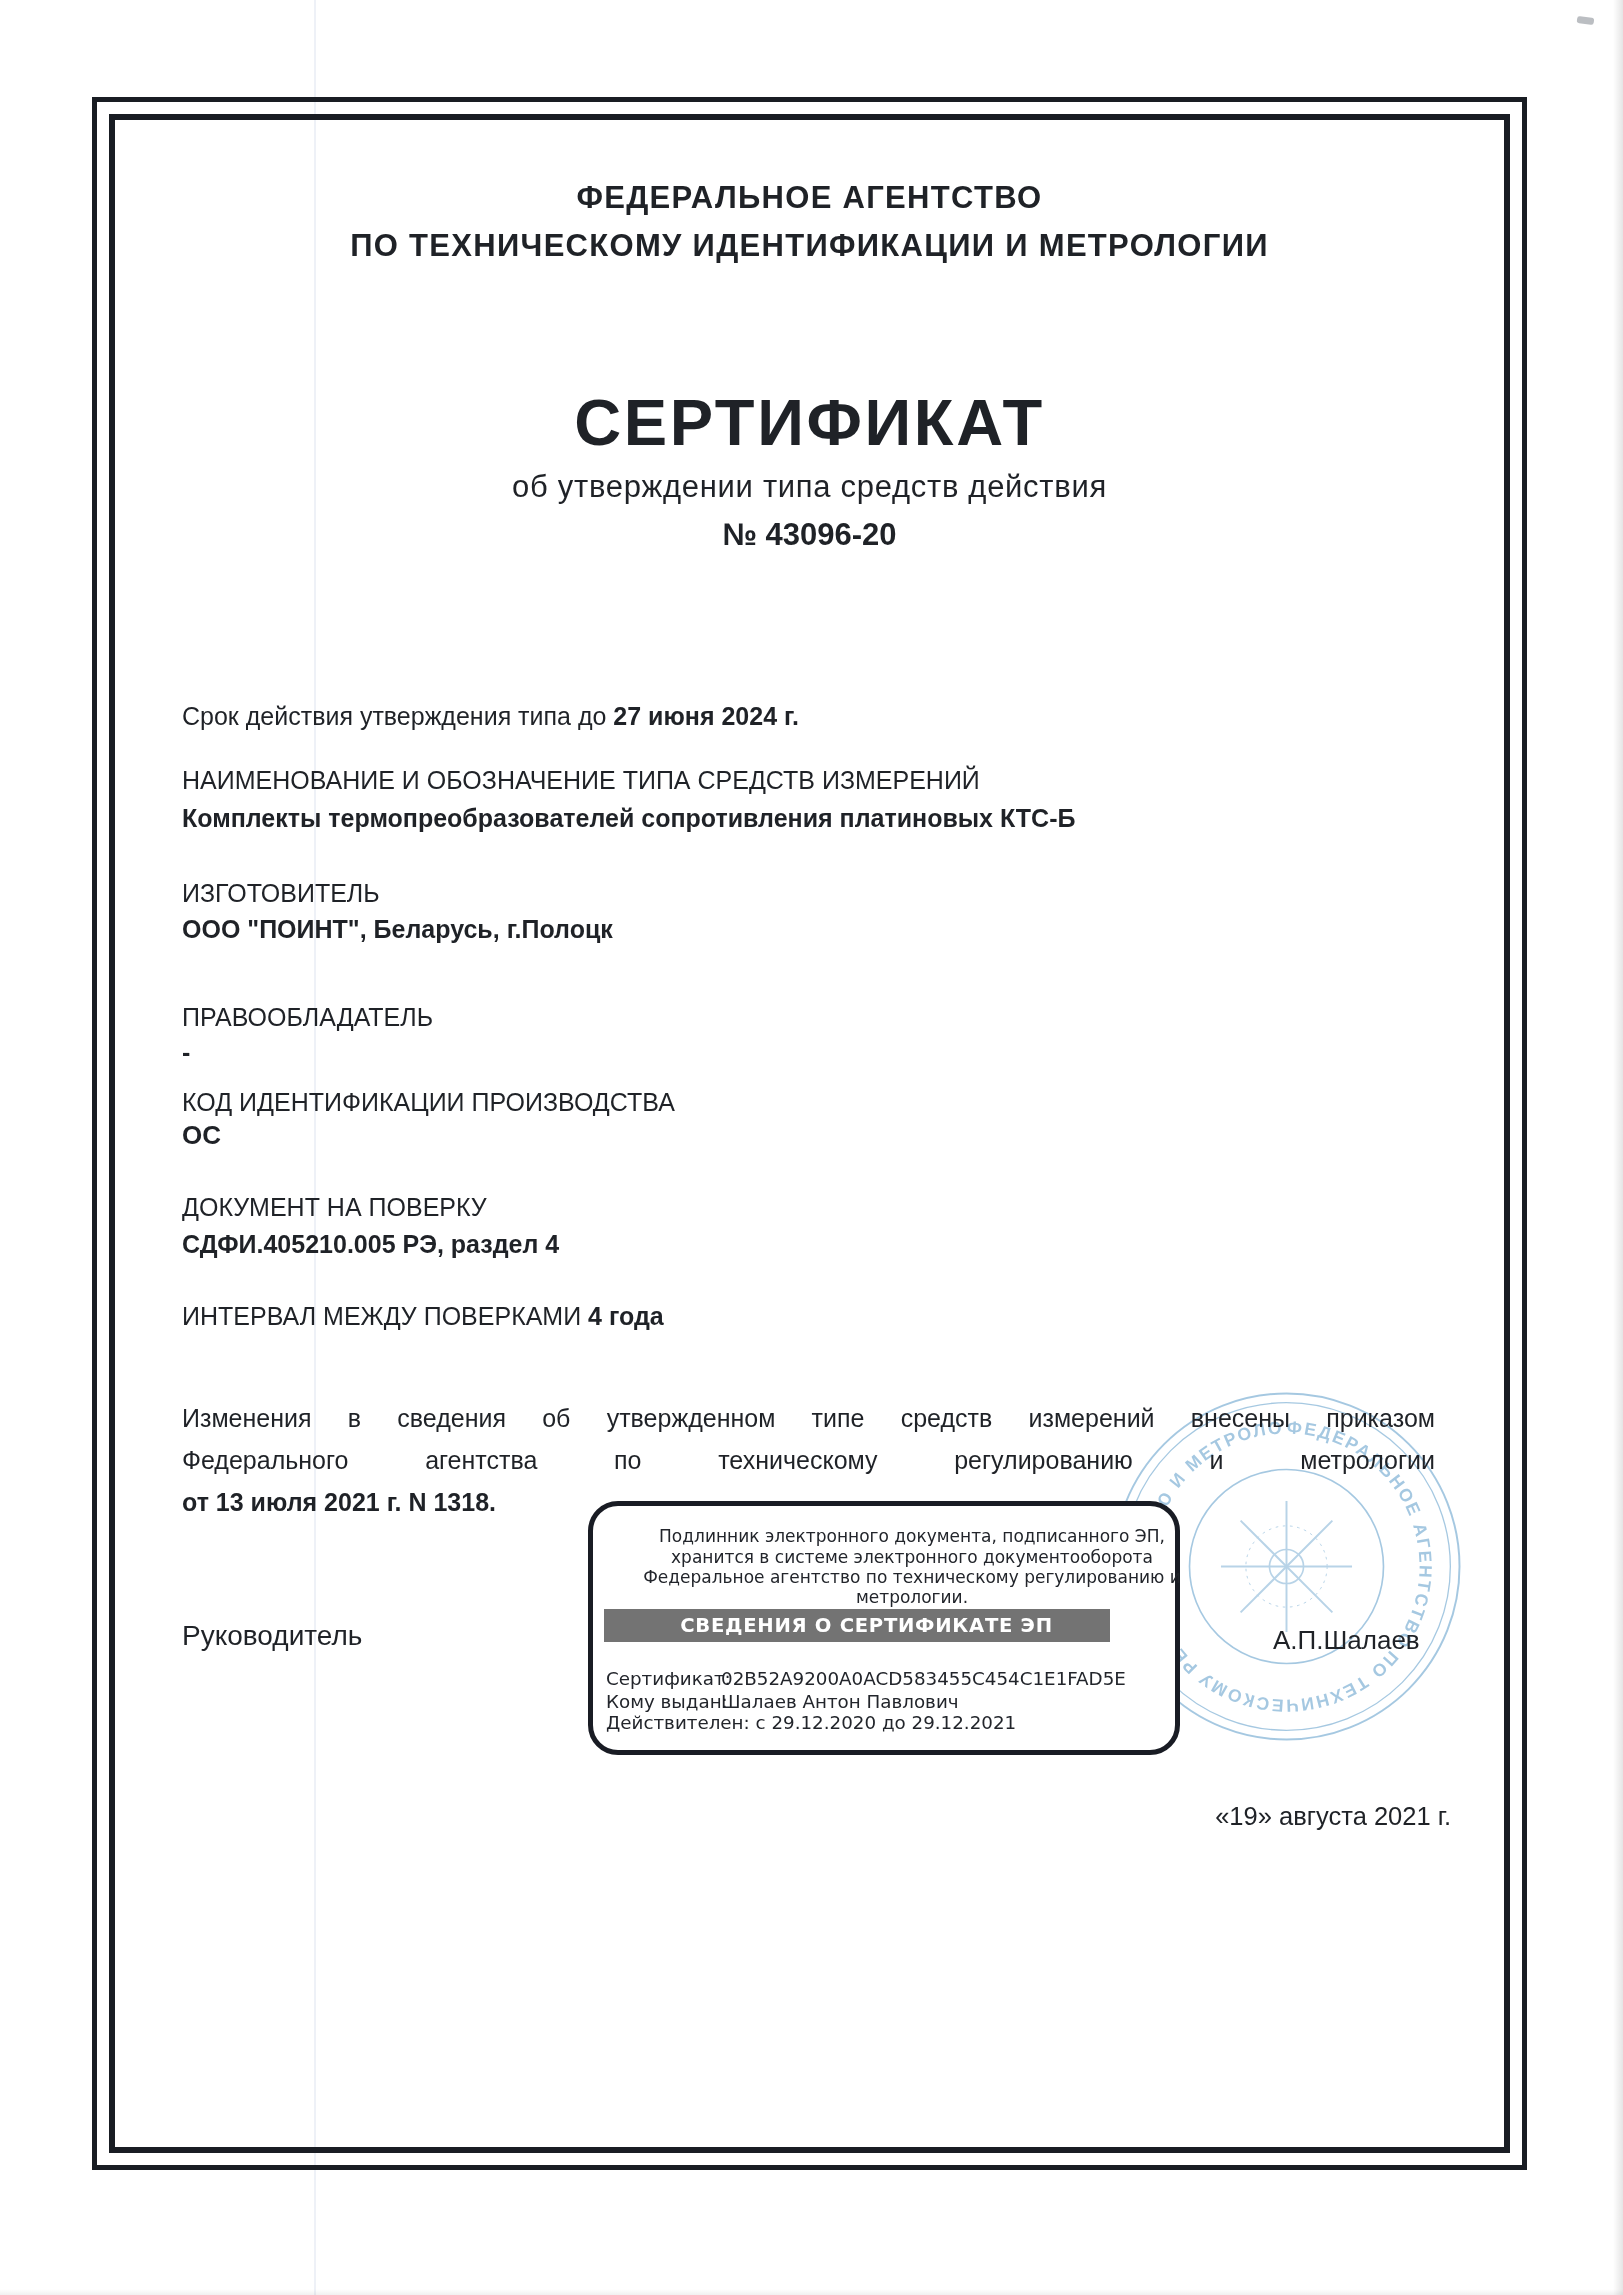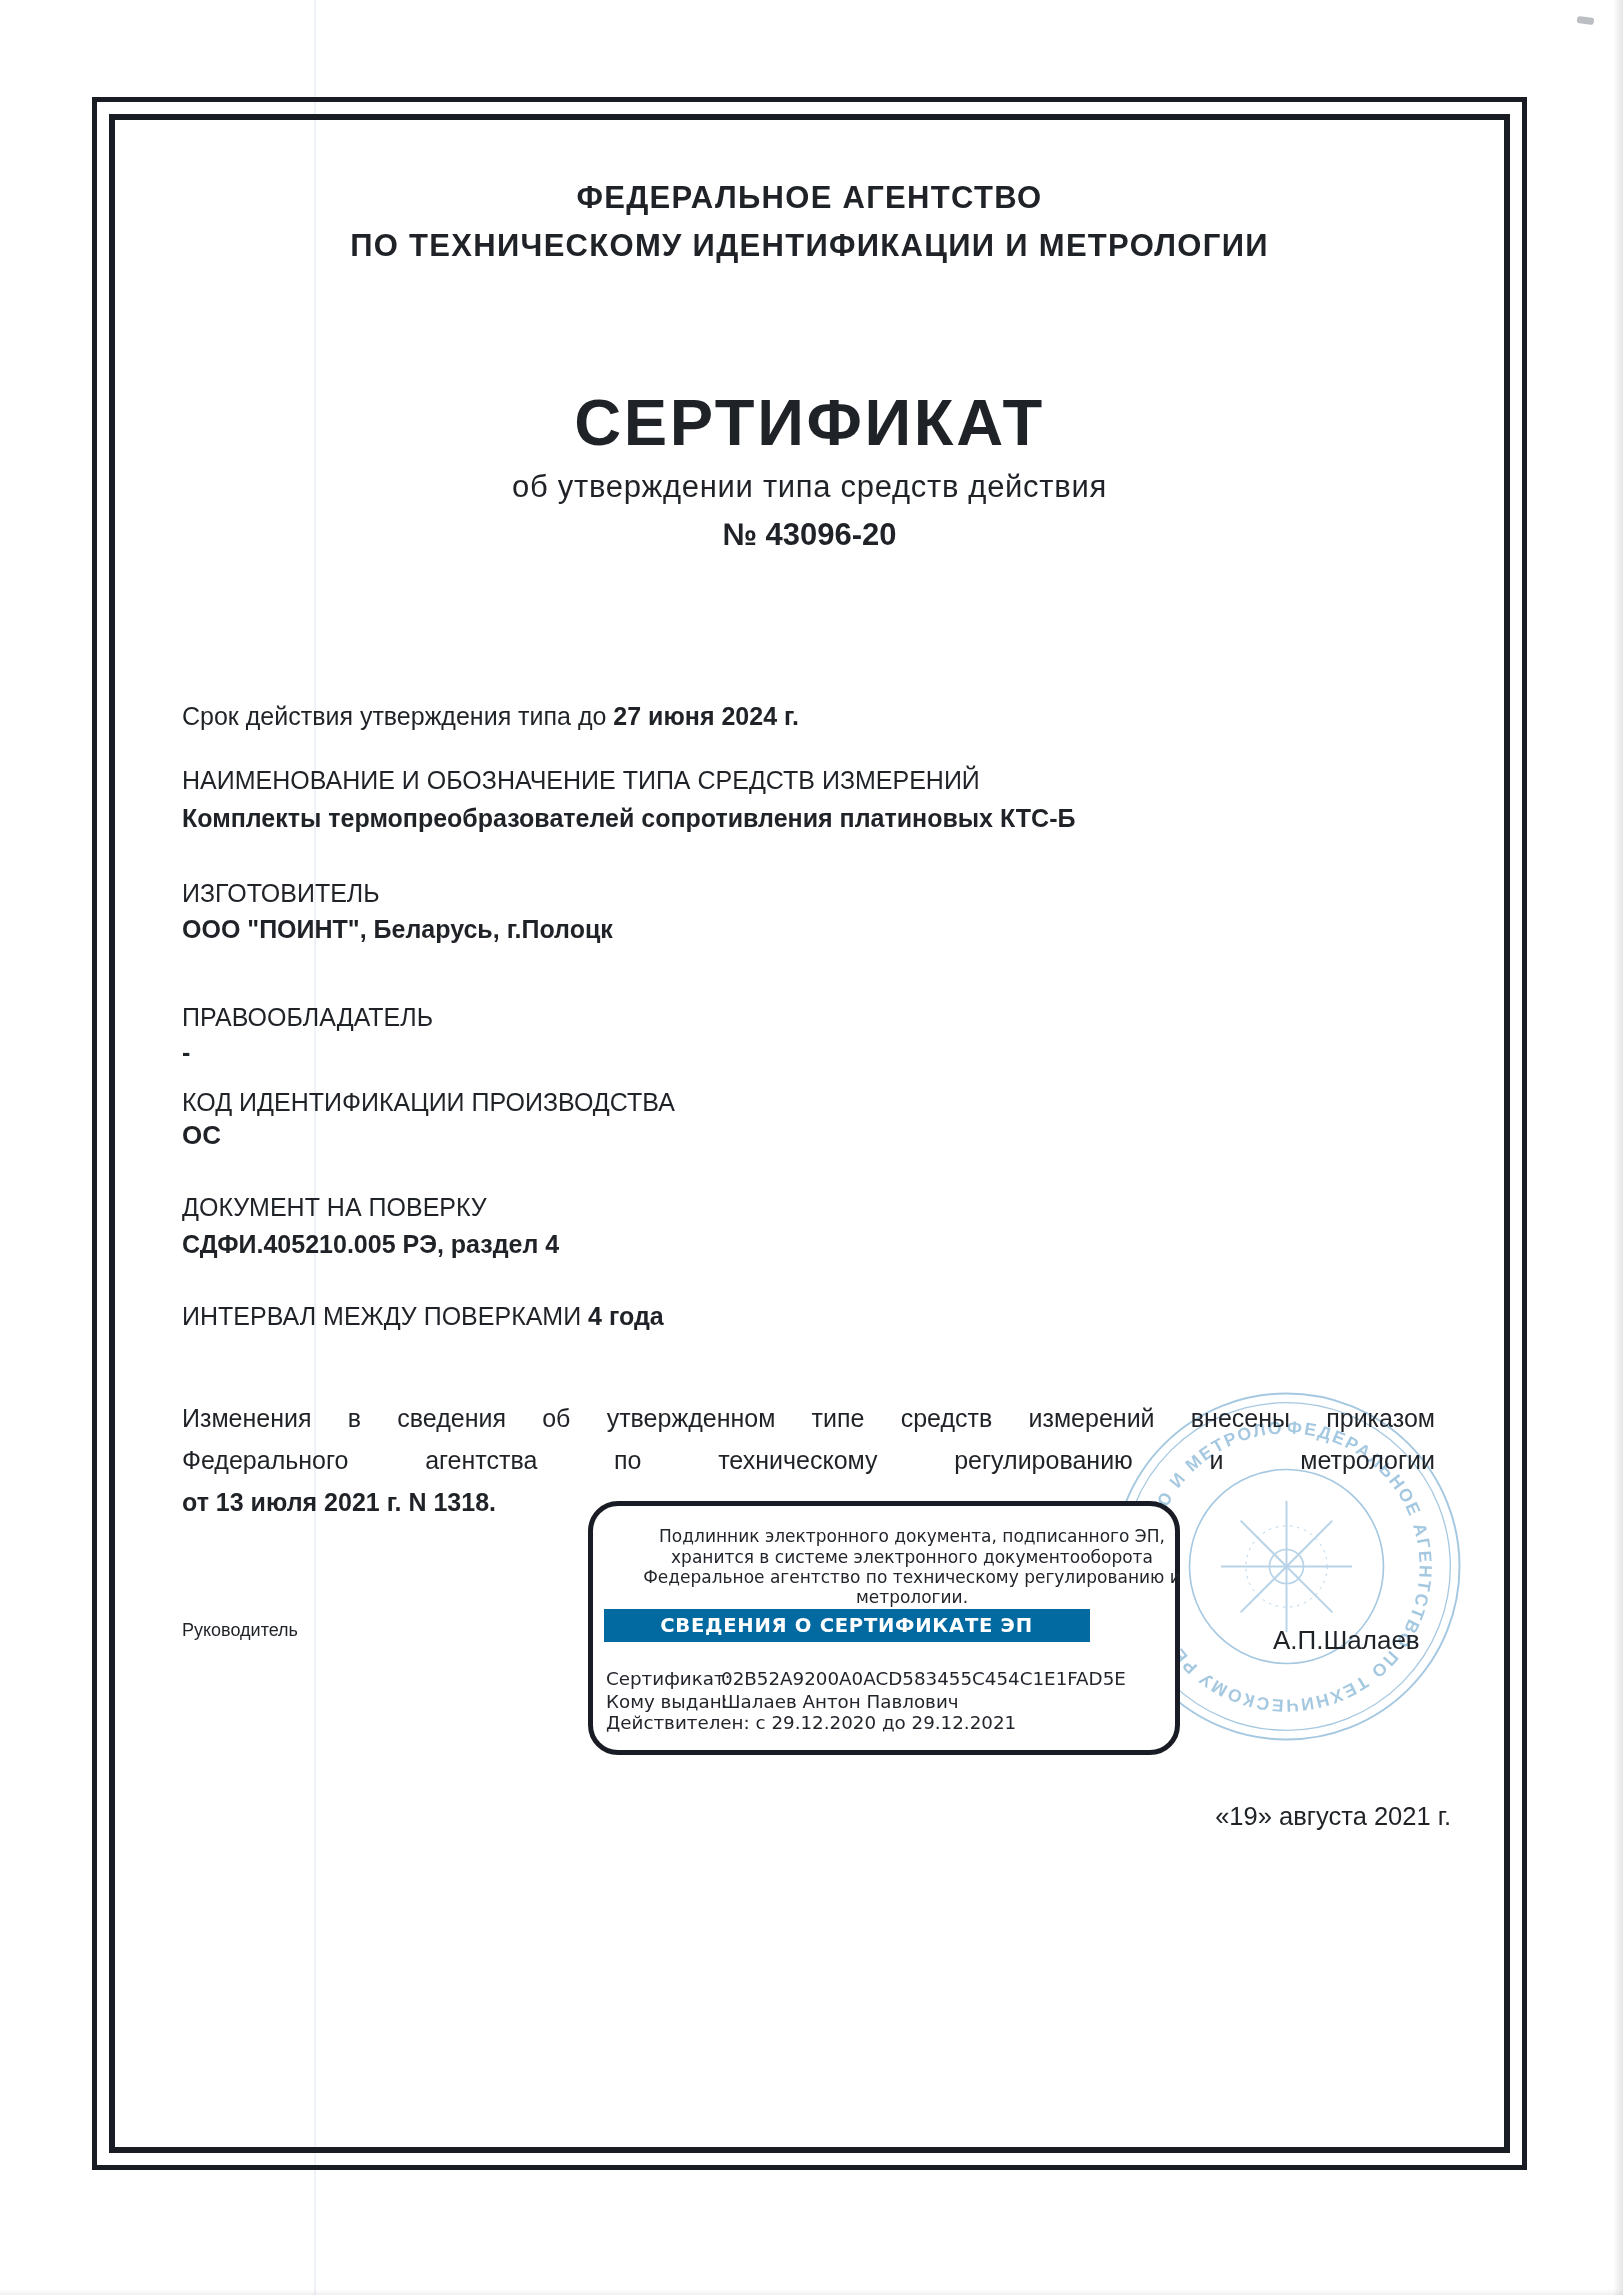--- a/index.html
+++ b/index.html
@@ -36,36 +36,36 @@
   .cert-subtitle { top:469px; font-size:31px; letter-spacing:0.7px; z-index:3; }
   .cert-number { top:517px; font-size:31px; font-weight:bold; z-index:3; }
 
   .body-text { font-size:25px; z-index:3; }
   .left-col { left:182px; }
 
   .amend-line { position:absolute; left:182px; width:1253px; font-size:25px;
                 height:33px; z-index:3; white-space:normal; }
   .justify-line { text-align:justify; text-align-last:justify; }
 
-  .sig-label { top:1620px; left:182px; font-size:18px; z-index:3; }
+  .sig-label { top:1620px; left:182px; font-size:28px; z-index:3; }
   .sig-name  { top:1625px; left:1273px; font-size:26px; z-index:3; }
   .doc-date  { position:absolute; top:1802px; left:1048px; width:403px; text-align:right;
                font-size:25.5px; z-index:3; }
 
   
   .esign-box { position:absolute; left:588px; top:1501px; width:592px; height:254px;
                border:5.9px solid #191c24; border-radius:30px; background:#ffffff;
                box-sizing:border-box; z-index:4;
                font-family:"DejaVu Sans", sans-serif; color:#22252b; }
   .esign-line { position:absolute; left:0; width:580px; text-align:center;
                 font-size:17px; white-space:nowrap;padding-left:29px; }
   .esign-bar { position:absolute; left:10.5px; top:103px; width:486px; height:33px;
-               background:#0369a1; color:#ffffff; text-align:center;
+               background:#737373; color:#ffffff; text-align:center;
                font-size:19.6px; font-weight:bold; line-height:33px;
-               letter-spacing:0.7px; white-space:nowrap; }
+               letter-spacing:0.7px; white-space:nowrap;padding-left:20px; }
   .esign-row { position:absolute; left:13px; font-size:18.3px; white-space:nowrap; }
   .esign-cap { display:inline-block; width:115px; }
 
   
   .stamp { position:absolute; left:1103px; top:1383px; width:367px; height:367px;
            z-index:2; opacity:0.55; }
 </style>
 </head>
 <body>
 

